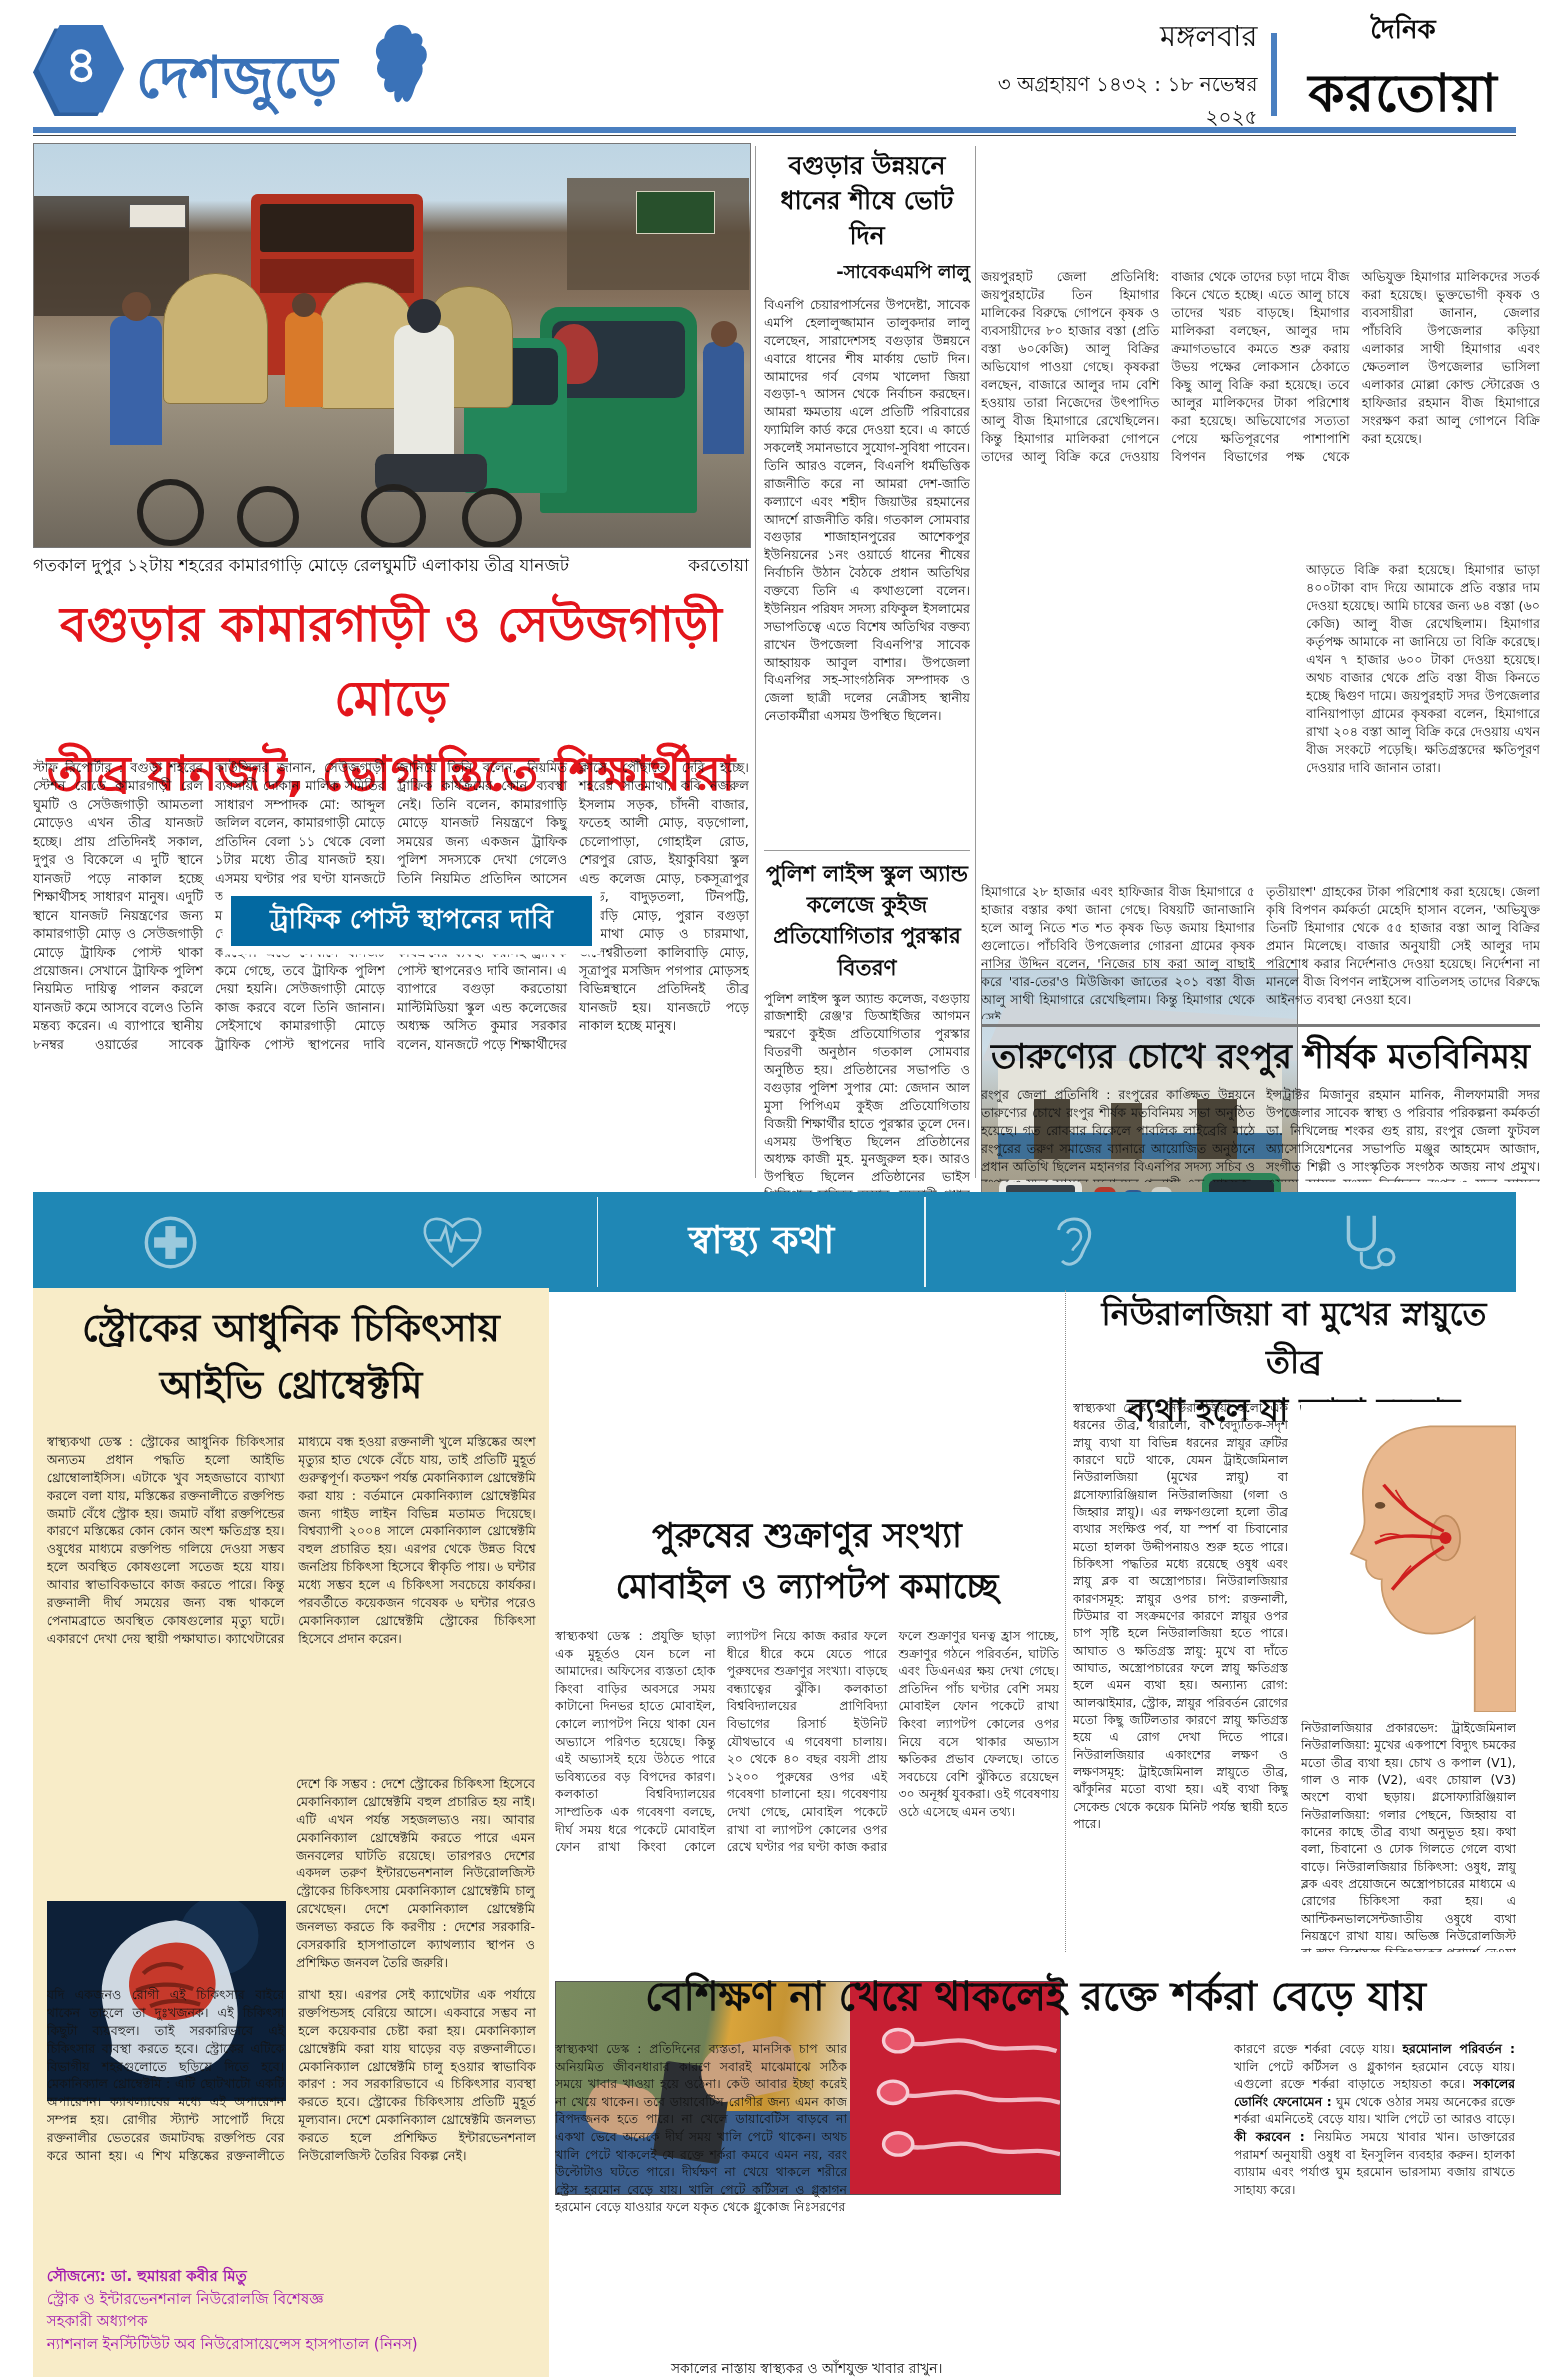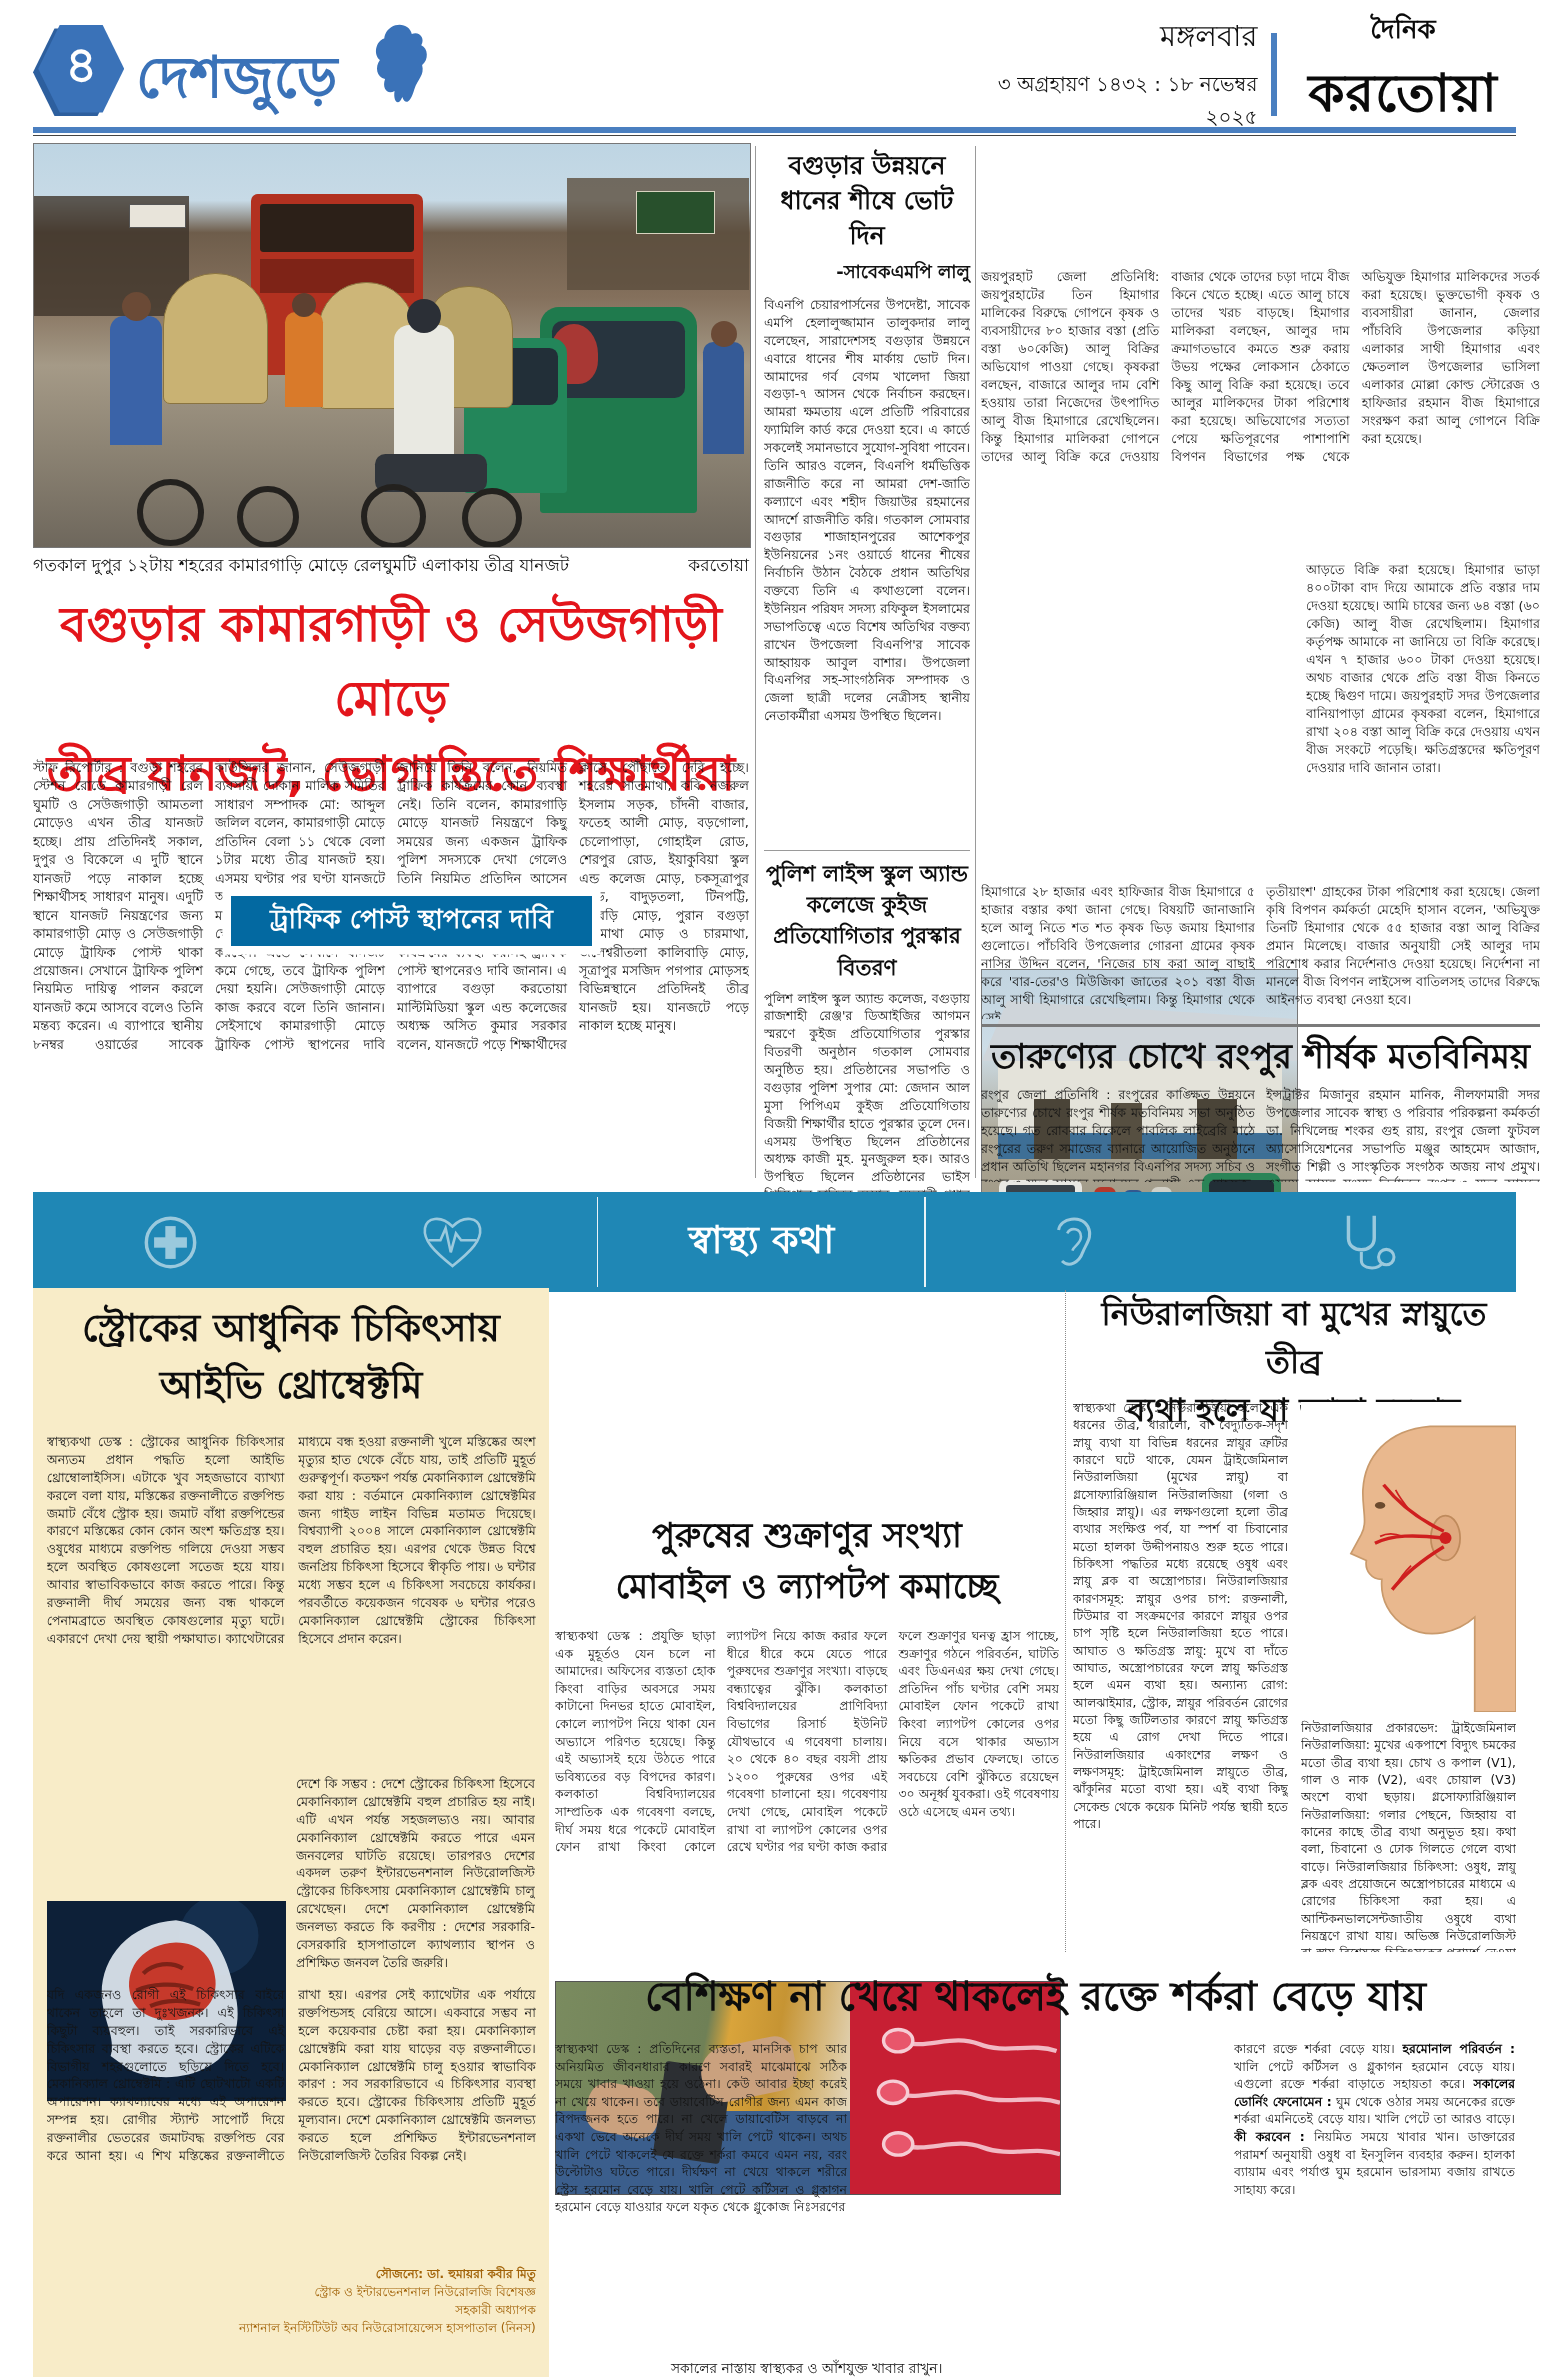--- a/index.html
+++ b/index.html
@@ -17,21 +17,21 @@
   
   .ph{overflow:hidden;position:relative;border:0.9px solid #777;}
   .cap{font-size:17px;color:#111;}
   
   .band{background:#1f87b5;display:flex;align-items:stretch;}
   .band-cell{display:flex;align-items:center;justify-content:space-around;}
   .band-div{width:1.7px;background:#e8f3f8;margin:5.2px 0;}
   .band-title{color:#fff;font-weight:bold;font-size:38px;display:flex;align-items:center;justify-content:center;}
   .icon-svg{opacity:.55;}
   .inset-box{background:#0369a1;color:#fff;font-weight:bold;display:flex;align-items:center;justify-content:center;box-shadow:0 0 0 8.6px #ffffff;}
-  .credit-line{font-size:12px;line-height:1.5;color:#a16207;text-align:right;}
+  .credit-line{font-size:15px;line-height:1.5;color:#a21caf;}
   b.lead{color:#000;}
 </style>
 </head>
 <body>
 
 <div class="page">
 
   <div class="abs" style="left:33px;top:20.6px;width:396px;height:105px;">
     <div class="abs hexa" style="left:0;top:5.2px;width:86px;height:93px;background:#2d5f9e;"></div>
     <div class="abs hexa logo-num" style="left:5.2px;top:1.7px;width:86px;height:93px;background:#3a72b8;font-size:50px;">৪</div>

